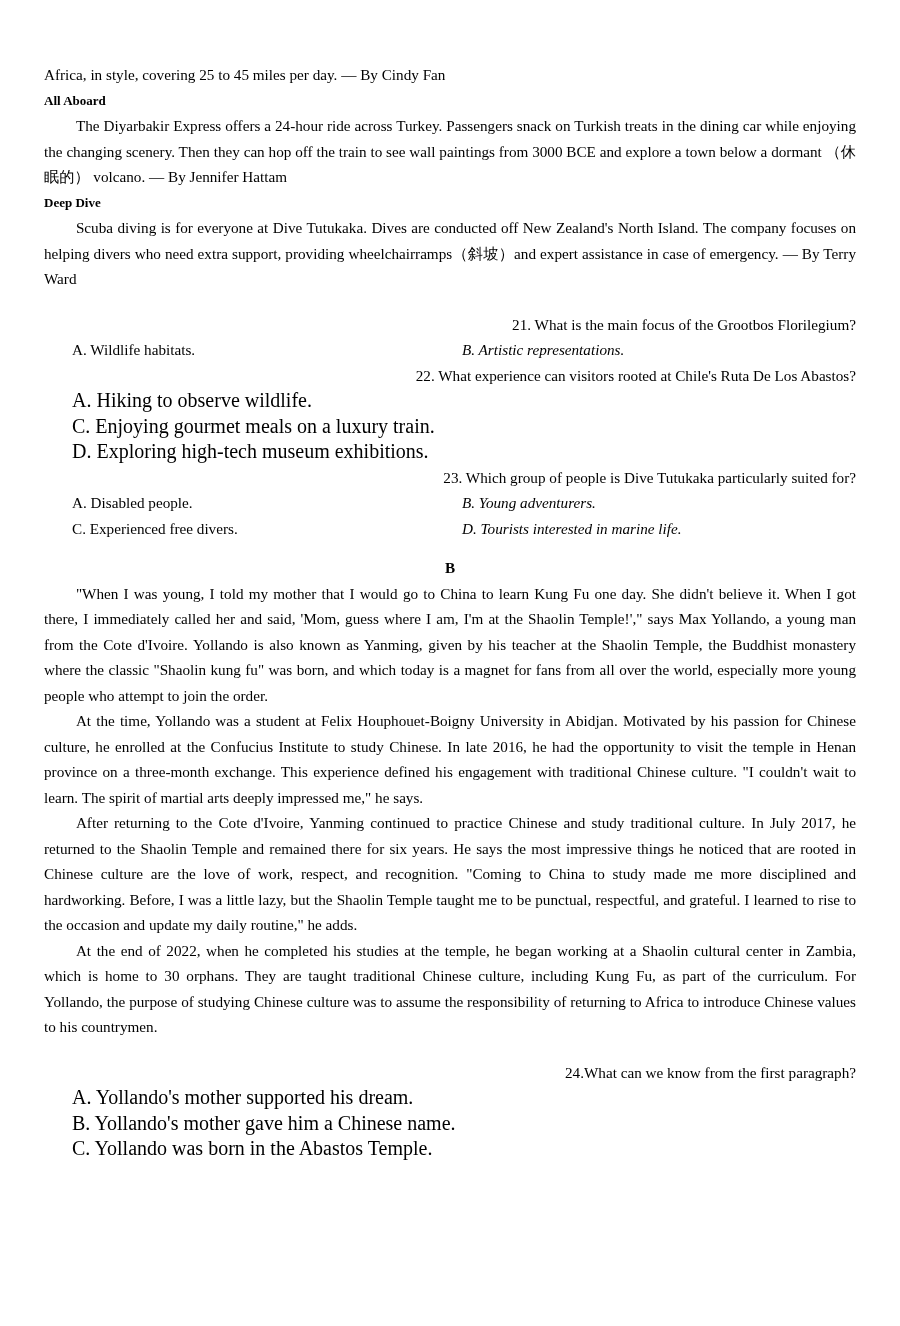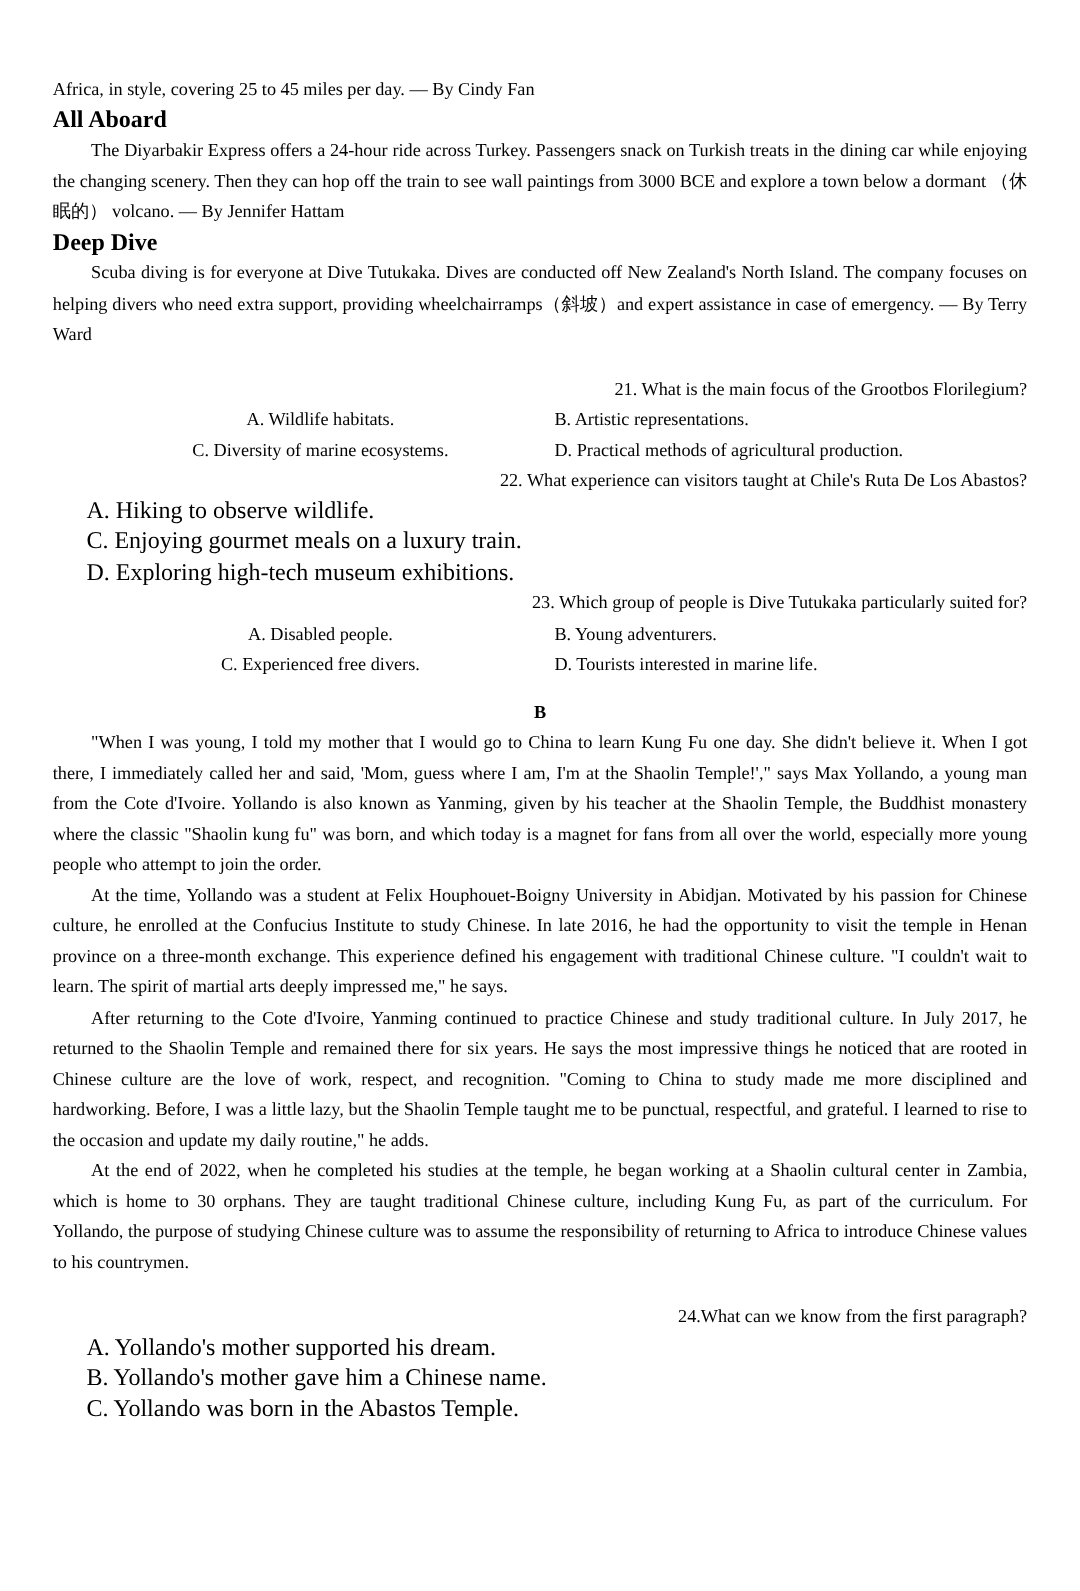--- a/index.html
+++ b/index.html
@@ -24,21 +24,21 @@
     font-size: 15.2px;
     line-height: 25.5px;
     text-align: justify;
     text-justify: inter-word;
     margin: 0;
   }
   .indent {
     text-indent: 2.1em;
   }
   .bold-head {
-    font-size: 20px;
+    font-size: 13px;
     line-height: 25.5px;
     font-weight: bold;
     margin: 0;
   }
   .q-line {
     font-size: 15.2px;
     line-height: 25.5px;
     margin: 0;
     text-align: right;
   }
@@ -50,24 +50,24 @@
   }
   .opt-row {
     display: flex;
     font-size: 15.2px;
     line-height: 25.5px;
     padding-left: 28px;
   }
   .opt-row .col-a {
     width: 390px;
     flex: 0 0 390px;
-    text-align: center;
   }
   .opt-row .col-b {
     flex: 1 1 auto;
+    font-style: italic;
   }
   .section-letter {
     text-align: center;
     font-size: 15.2px;
     line-height: 25.5px;
     font-weight: bold;
     margin: 0;
   }
   .gap-sm { height: 14px; }
   .gap-md { height: 20px; }
@@ -85,26 +85,22 @@
   <p class="bold-head">Deep Dive</p>
   <p class="para indent">Scuba diving is for everyone at Dive Tutukaka. Dives are conducted off New Zealand's North Island. The company focuses on helping divers who need extra support, providing wheelchairramps（斜坡）and expert assistance in case of emergency. — By Terry Ward</p>
 
   <div class="gap-md"></div>
 
   <p class="q-line"><span>21.</span> <span>What is the main focus of the Grootbos Florilegium?</span></p>
   <div class="opt-row">
     <div class="col-a">A. Wildlife habitats.</div>
     <div class="col-b">B. Artistic representations.</div>
   </div>
-  <div class="opt-row">
-    <div class="col-a">C. Diversity of marine ecosystems.</div>
-    <div class="col-b">D. Practical methods of agricultural production.</div>
-  </div>
 
-  <p class="q-line"><span>22.</span> <span>What experience can visitors taught at Chile's Ruta De Los Abastos?</span></p>
+  <p class="q-line"><span>22.</span> <span>What experience can visitors rooted at Chile's Ruta De Los Abastos?</span></p>
   <p class="opt-line">A. Hiking to observe wildlife.</p>
   <p class="opt-line">C. Enjoying gourmet meals on a luxury train.</p>
   <p class="opt-line">D. Exploring high-tech museum exhibitions.</p>
 
   <p class="q-line"><span>23.</span> <span>Which group of people is Dive Tutukaka particularly suited for?</span></p>
   <div class="opt-row">
     <div class="col-a">A. Disabled people.</div>
     <div class="col-b">B. Young adventurers.</div>
   </div>
   <div class="opt-row">

